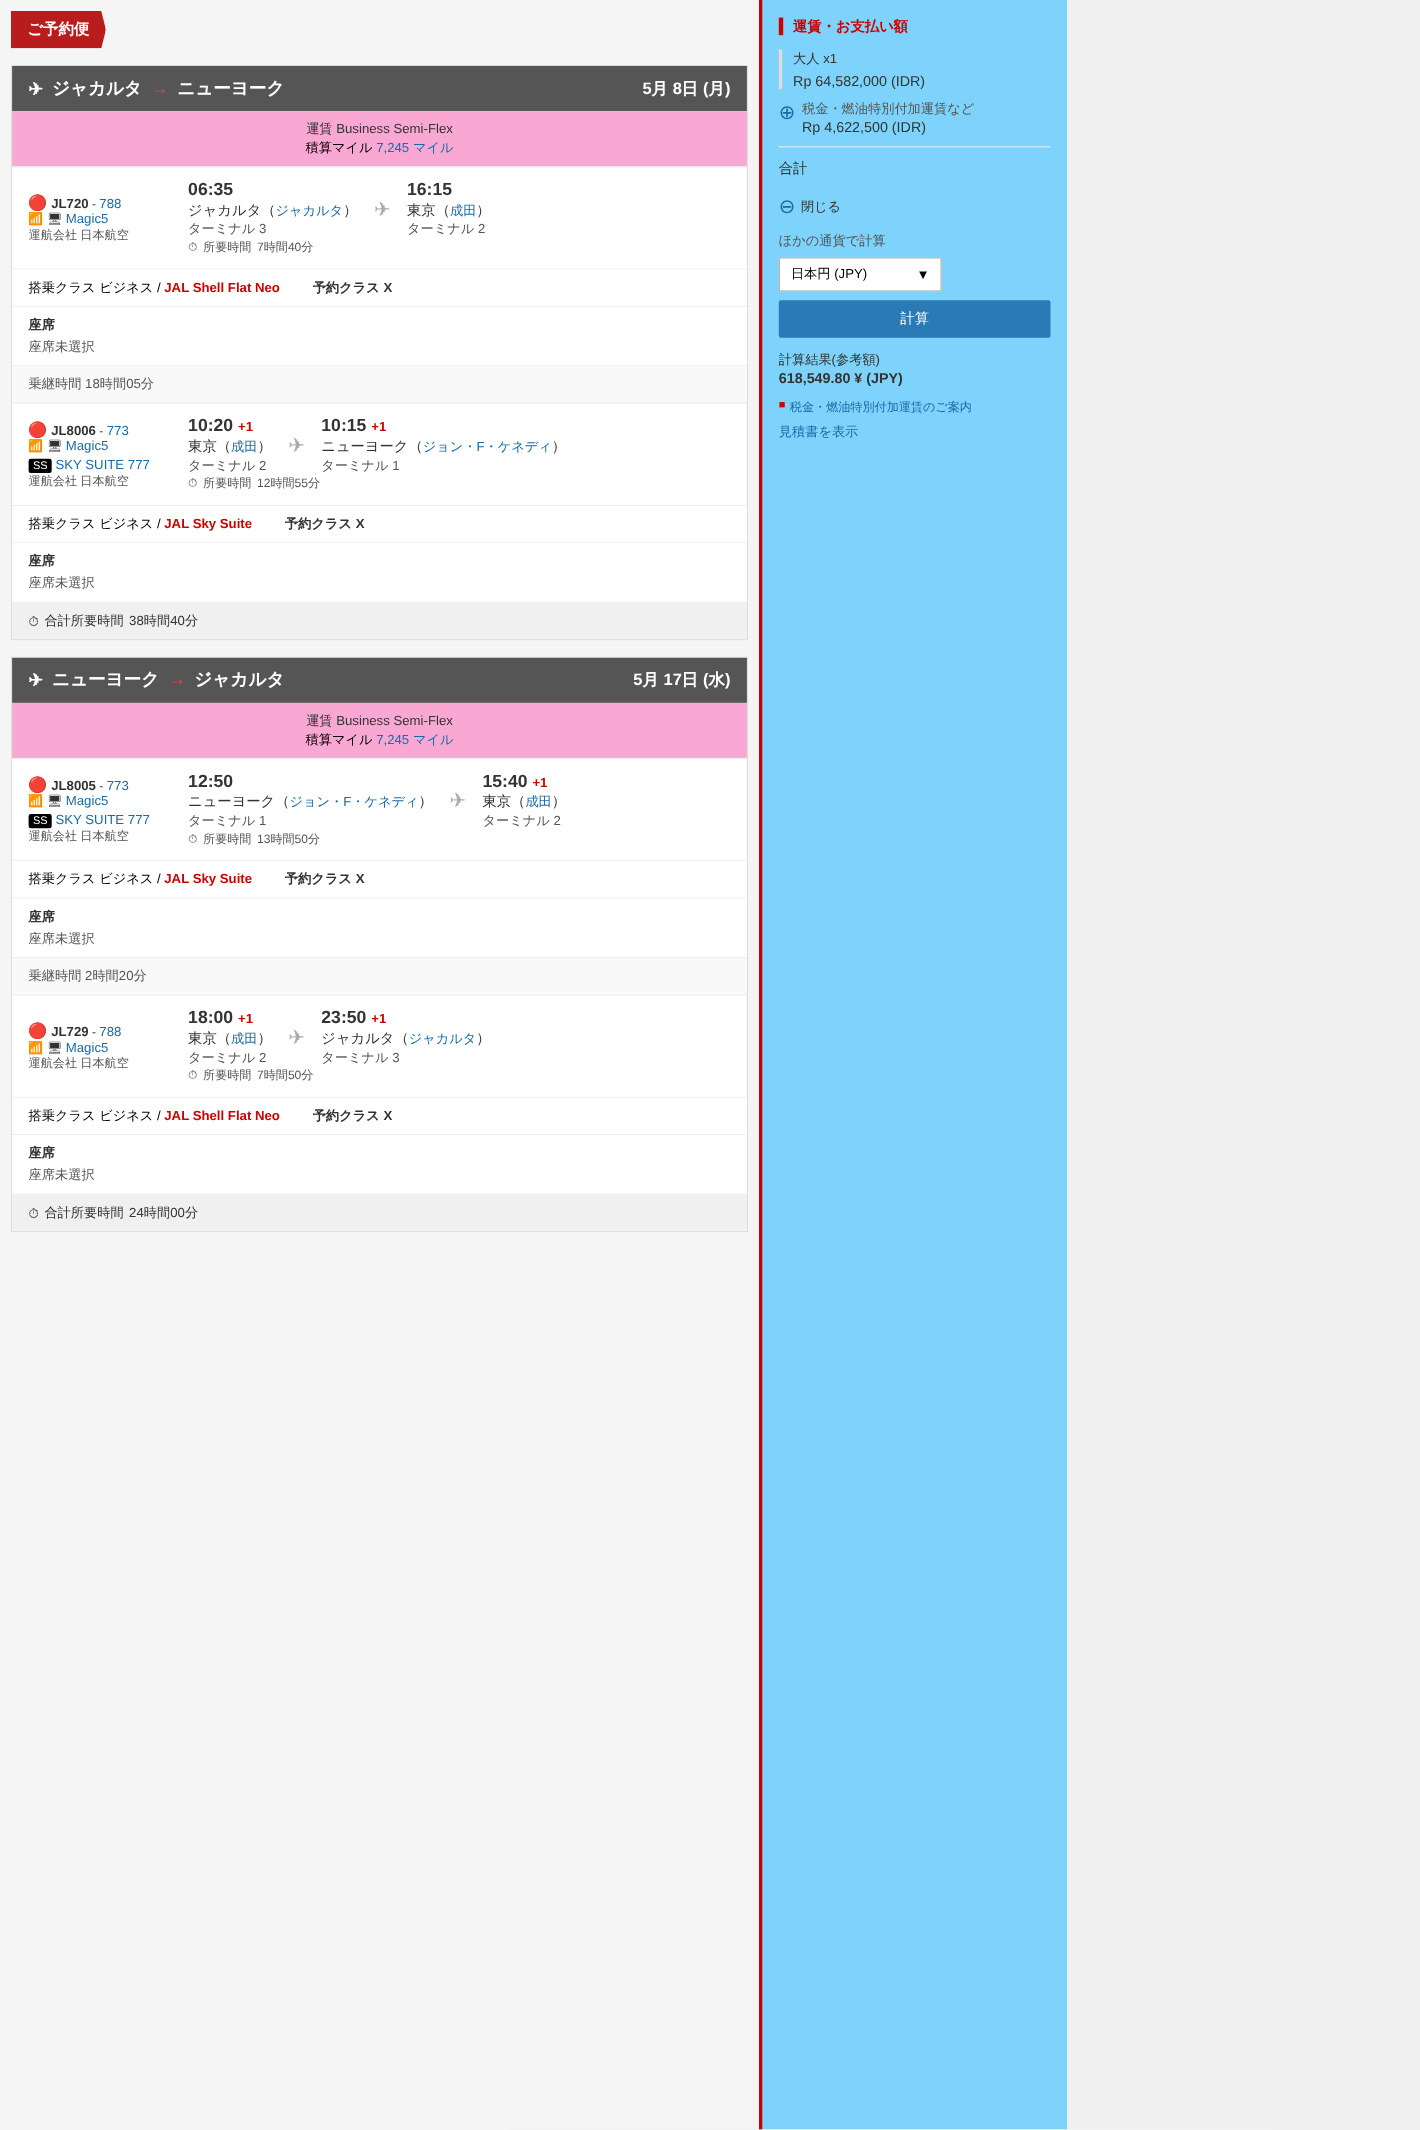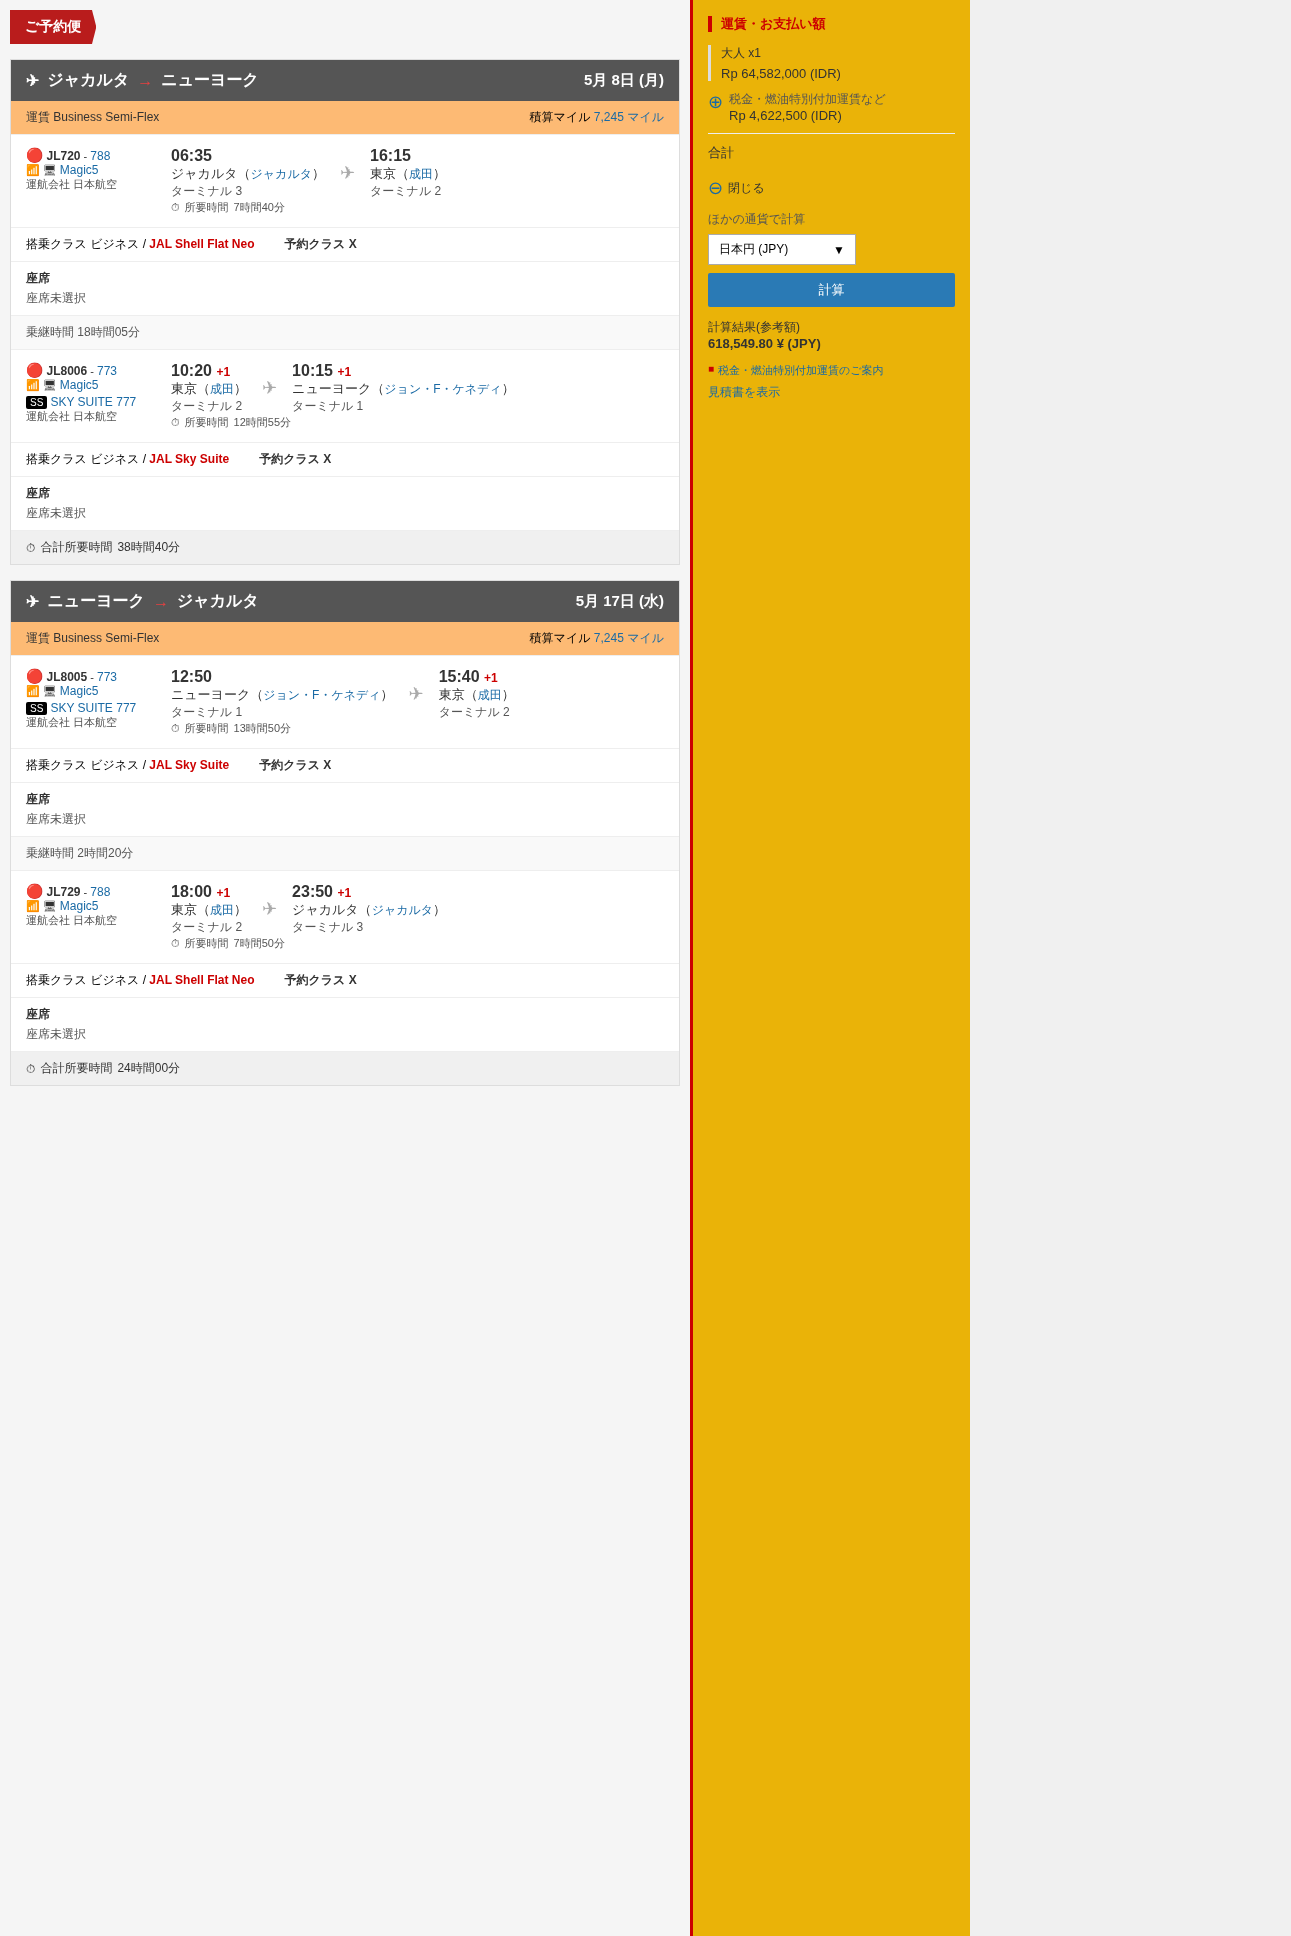--- a/index.html
+++ b/index.html
@@ -1,36 +1,36 @@
 <!DOCTYPE html>
 <html><head>
   <meta charset="utf-8">
   <style>
     * { box-sizing: border-box; margin: 0; padding: 0; }
     body { font-family: 'Meiryo', 'メイリオ', sans-serif; font-size: 13px; background: #f0f0f0; display: flex; }
 
     .main-content { width: 690px; min-height: 1936px; background: #f5f5f5; padding: 10px; }
-    .sidebar { width: 280px; background: #eab308; padding: 15px; border-left: 3px solid #c00; }
+    .sidebar { width: 280px; background: #7dd3fc; padding: 15px; border-left: 3px solid #c00; }
 
     
     .booking-header { background: #b91c1c; color: #fff; padding: 8px 15px; font-size: 14px; font-weight: bold; clip-path: polygon(0 0, 95% 0, 100% 50%, 95% 100%, 0 100%); margin-bottom: 15px; display: inline-block; }
 
     
     .flight-card { background: #fff; border: 1px solid #ddd; margin-bottom: 15px; }
     .flight-card-header { background: #555; color: #fff; padding: 10px 15px; display: flex; justify-content: space-between; align-items: center; font-size: 15px; }
     .flight-card-header .route { display: flex; align-items: center; gap: 8px; font-size: 16px; font-weight: bold; }
     .arrow-icon { color: #e84040; font-weight: bold; }
     .flight-date { font-size: 15px; font-weight: bold; }
 
-    .fare-row { padding: 8px 15px; display: flex; justify-content: space-between; align-items: center; border-bottom: 1px solid #eee; background: #fdba74; font-size: 12px; }
+    .fare-row { padding: 8px 15px; display: flex; justify-content: space-between; align-items: center; border-bottom: 1px solid #eee; background: #f9a8d4; font-size: 12px; flex-direction: column; }
     .fare-label { color: #333; }
     .miles-link { color: #1a6aa5; text-decoration: none; }
 
     
-    .segment { padding: 12px 15px; border-bottom: 1px solid #eee; display: flex; gap: 15px; }
+    .segment { padding: 12px 15px; border-bottom: 1px solid #eee; display: flex; gap: 15px; align-items: center; }
     .segment-airline { width: 130px; font-size: 11px; color: #333; }
     .segment-airline .flight-num { font-size: 12px; font-weight: bold; }
     .segment-airline .flight-link { color: #1a6aa5; text-decoration: none; font-size: 12px; }
     .airline-name { color: #555; font-size: 11px; }
     .seat-badge { display: inline-block; background: #000000; color: #fff; font-size: 10px; padding: 1px 4px; border-radius: 2px; }
 
     .segment-details { flex: 1; }
     .depart, .arrive { font-size: 13px; }
     .time-main { font-size: 16px; font-weight: bold; color: #333; }
     .time-plus { color: #c00; font-size: 12px; font-weight: bold; }

